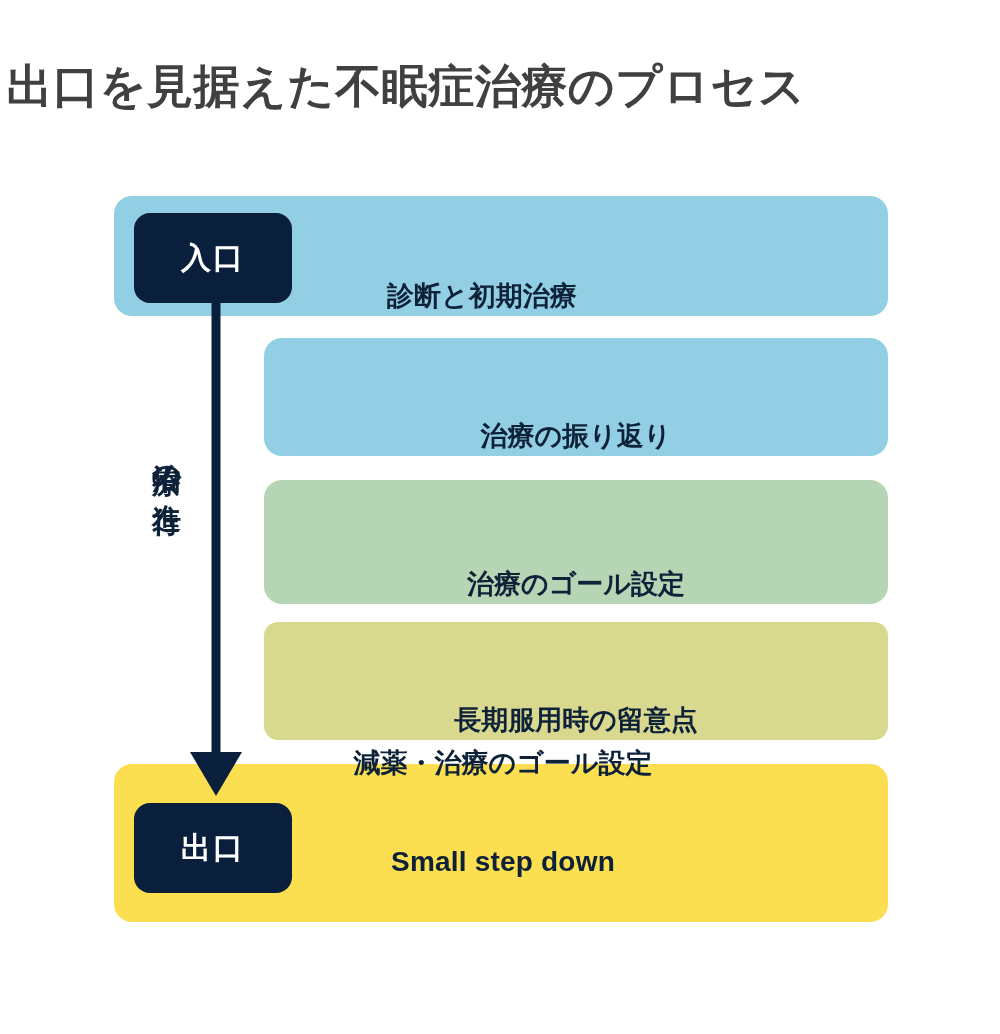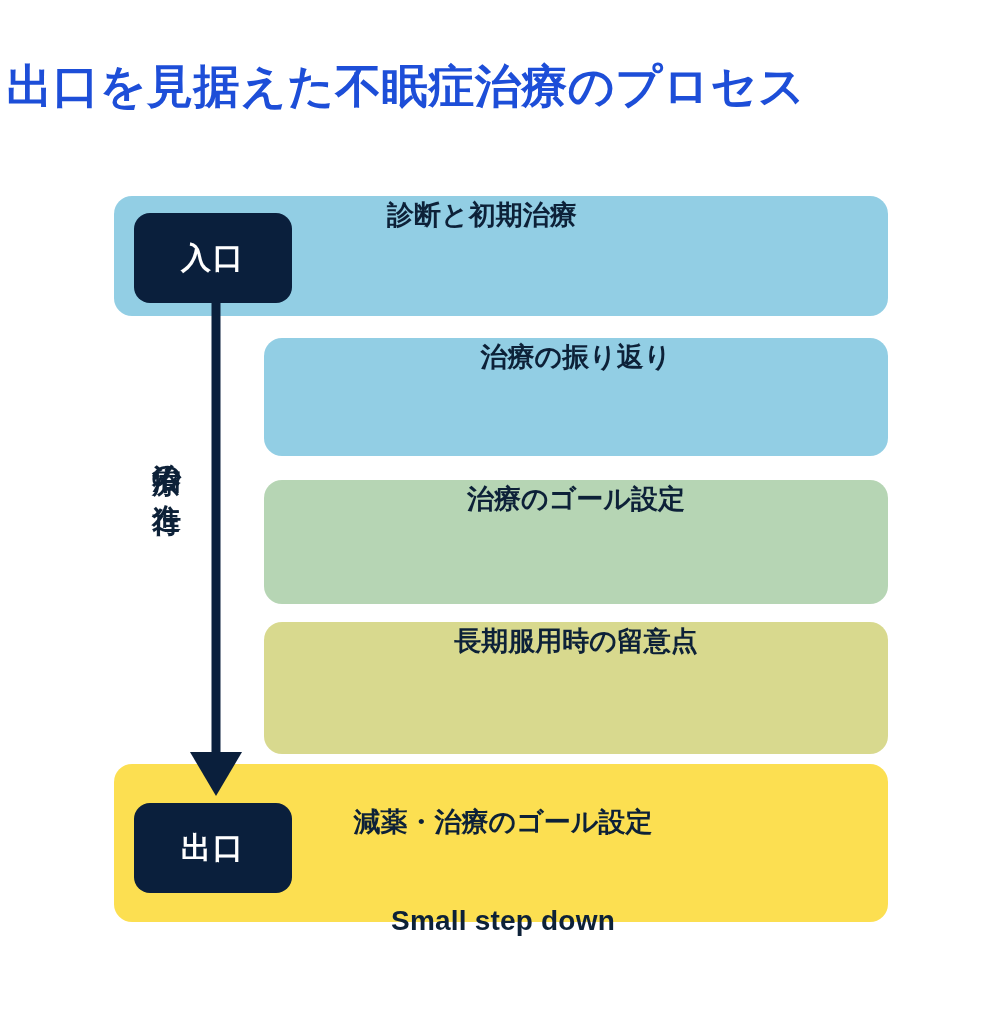--- a/index.html
+++ b/index.html
@@ -26,39 +26,39 @@
   
   .title {
     position: absolute;
     left: 0;
     top: 58px;
     width: 812px;
     text-align: center;
     font-size: 46px;
     font-weight: 700;
     letter-spacing: 0.5px;
-    color: #1d4ed8;
+    color: #404040;
     line-height: 1.25;
   }
 
   
   .band {
     position: absolute;
     border-radius: 18px;
     box-sizing: border-box;
     display: flex;
-    align-items: flex-start;
+    align-items: flex-end;
   }
   .band-wide  { left: 114px; width: 774px; }
   .band-inset { left: 264px; width: 624px; }
 
   .band-1 { top: 196px;  height: 120px; }
   .band-2 { top: 338px;  height: 118px; }
   .band-3 { top: 480px;  height: 124px; }
-  .band-4 { top: 622px;  height: 132px; }
+  .band-4 { top: 622px;  height: 118px; border-radius: 14px; }
   .band-5 { top: 764px;  height: 158px; }
 
   
   .band-label {
     font-size: 27px;
     font-weight: 700;
     color: #0d2138;
     line-height: 1.45;
     white-space: pre-line;
   }

